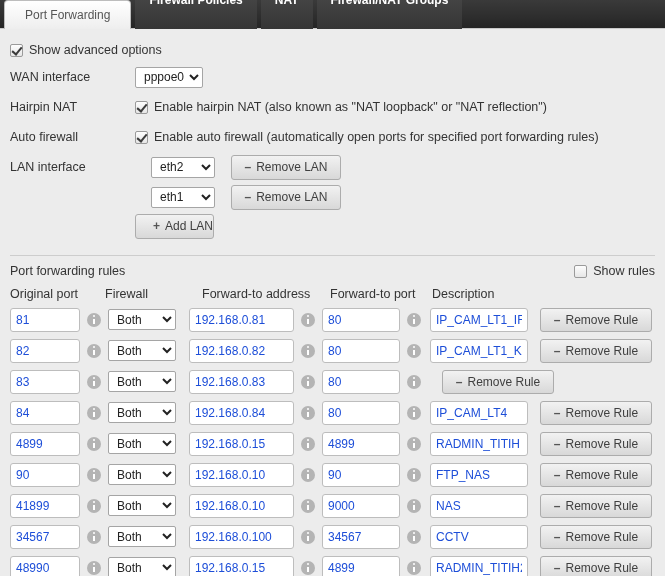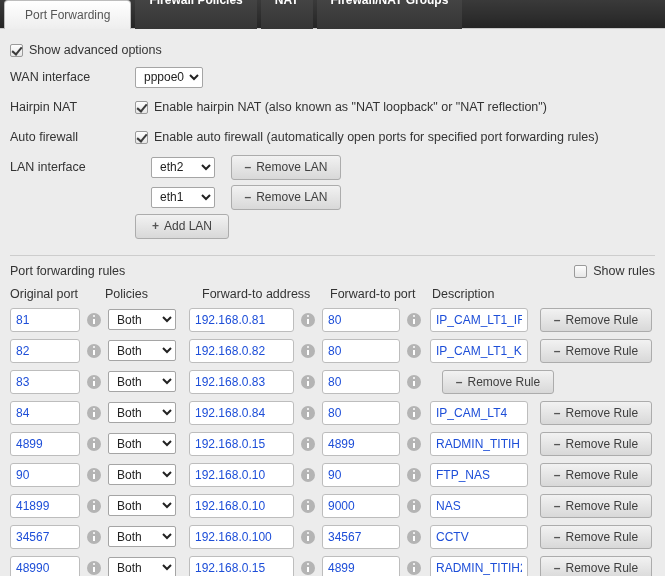--- a/index.html
+++ b/index.html
@@ -129,21 +129,21 @@
     border-radius:3px;
     background:linear-gradient(to bottom,#f2f2f2 0%,#d8d8d8 100%);
     padding:0 10px;
     height:25px;
     line-height:23px;
     cursor:pointer;
     white-space:nowrap;
   }
   .btn .gl { font-weight:bold; margin-right:5px; color:#555; }
   .btn-removelan { margin-left:16px; width:110px; text-align:center; padding:0; }
-  .btn-addlan { width:94px; text-align:center; padding:0; margin-left:0; }
+  .btn-addlan { width:79px; text-align:right; padding:0; margin-left:0; }
   .btn-removerule {
     width:112px; height:24px; line-height:22px;
     padding:0; text-align:center; font-size:12px;
   }
 
   .addlan-row { display:flex; align-items:center; margin:4px 0 0 0; }
   .addlan-spacer { width:125px; flex:0 0 125px; }
 
   hr.div {
     border:none;
@@ -299,21 +299,21 @@
   <div class="rules-head">
     <div class="rules-title">Port forwarding rules</div>
     <div class="showrules">
       <span class="cb"></span>
       <span class="cb-label">Show rules</span>
     </div>
   </div>
 
   <div class="cols">
     <div class="c-oport">Original port</div>
-    <div class="c-proto">Policies</div>
+    <div class="c-proto">Firewall</div>
     <div class="c-faddr">Forward-to address</div>
     <div class="c-fport">Forward-to port</div>
     <div class="c-desc">Description</div>
     <div class="c-act"></div>
   </div>
 
   <div class="rules" id="rules-body">
       <div class="rrow">
         <input type="text" class="txt in-oport" value="81" style="">
         <span class="info"></span>

